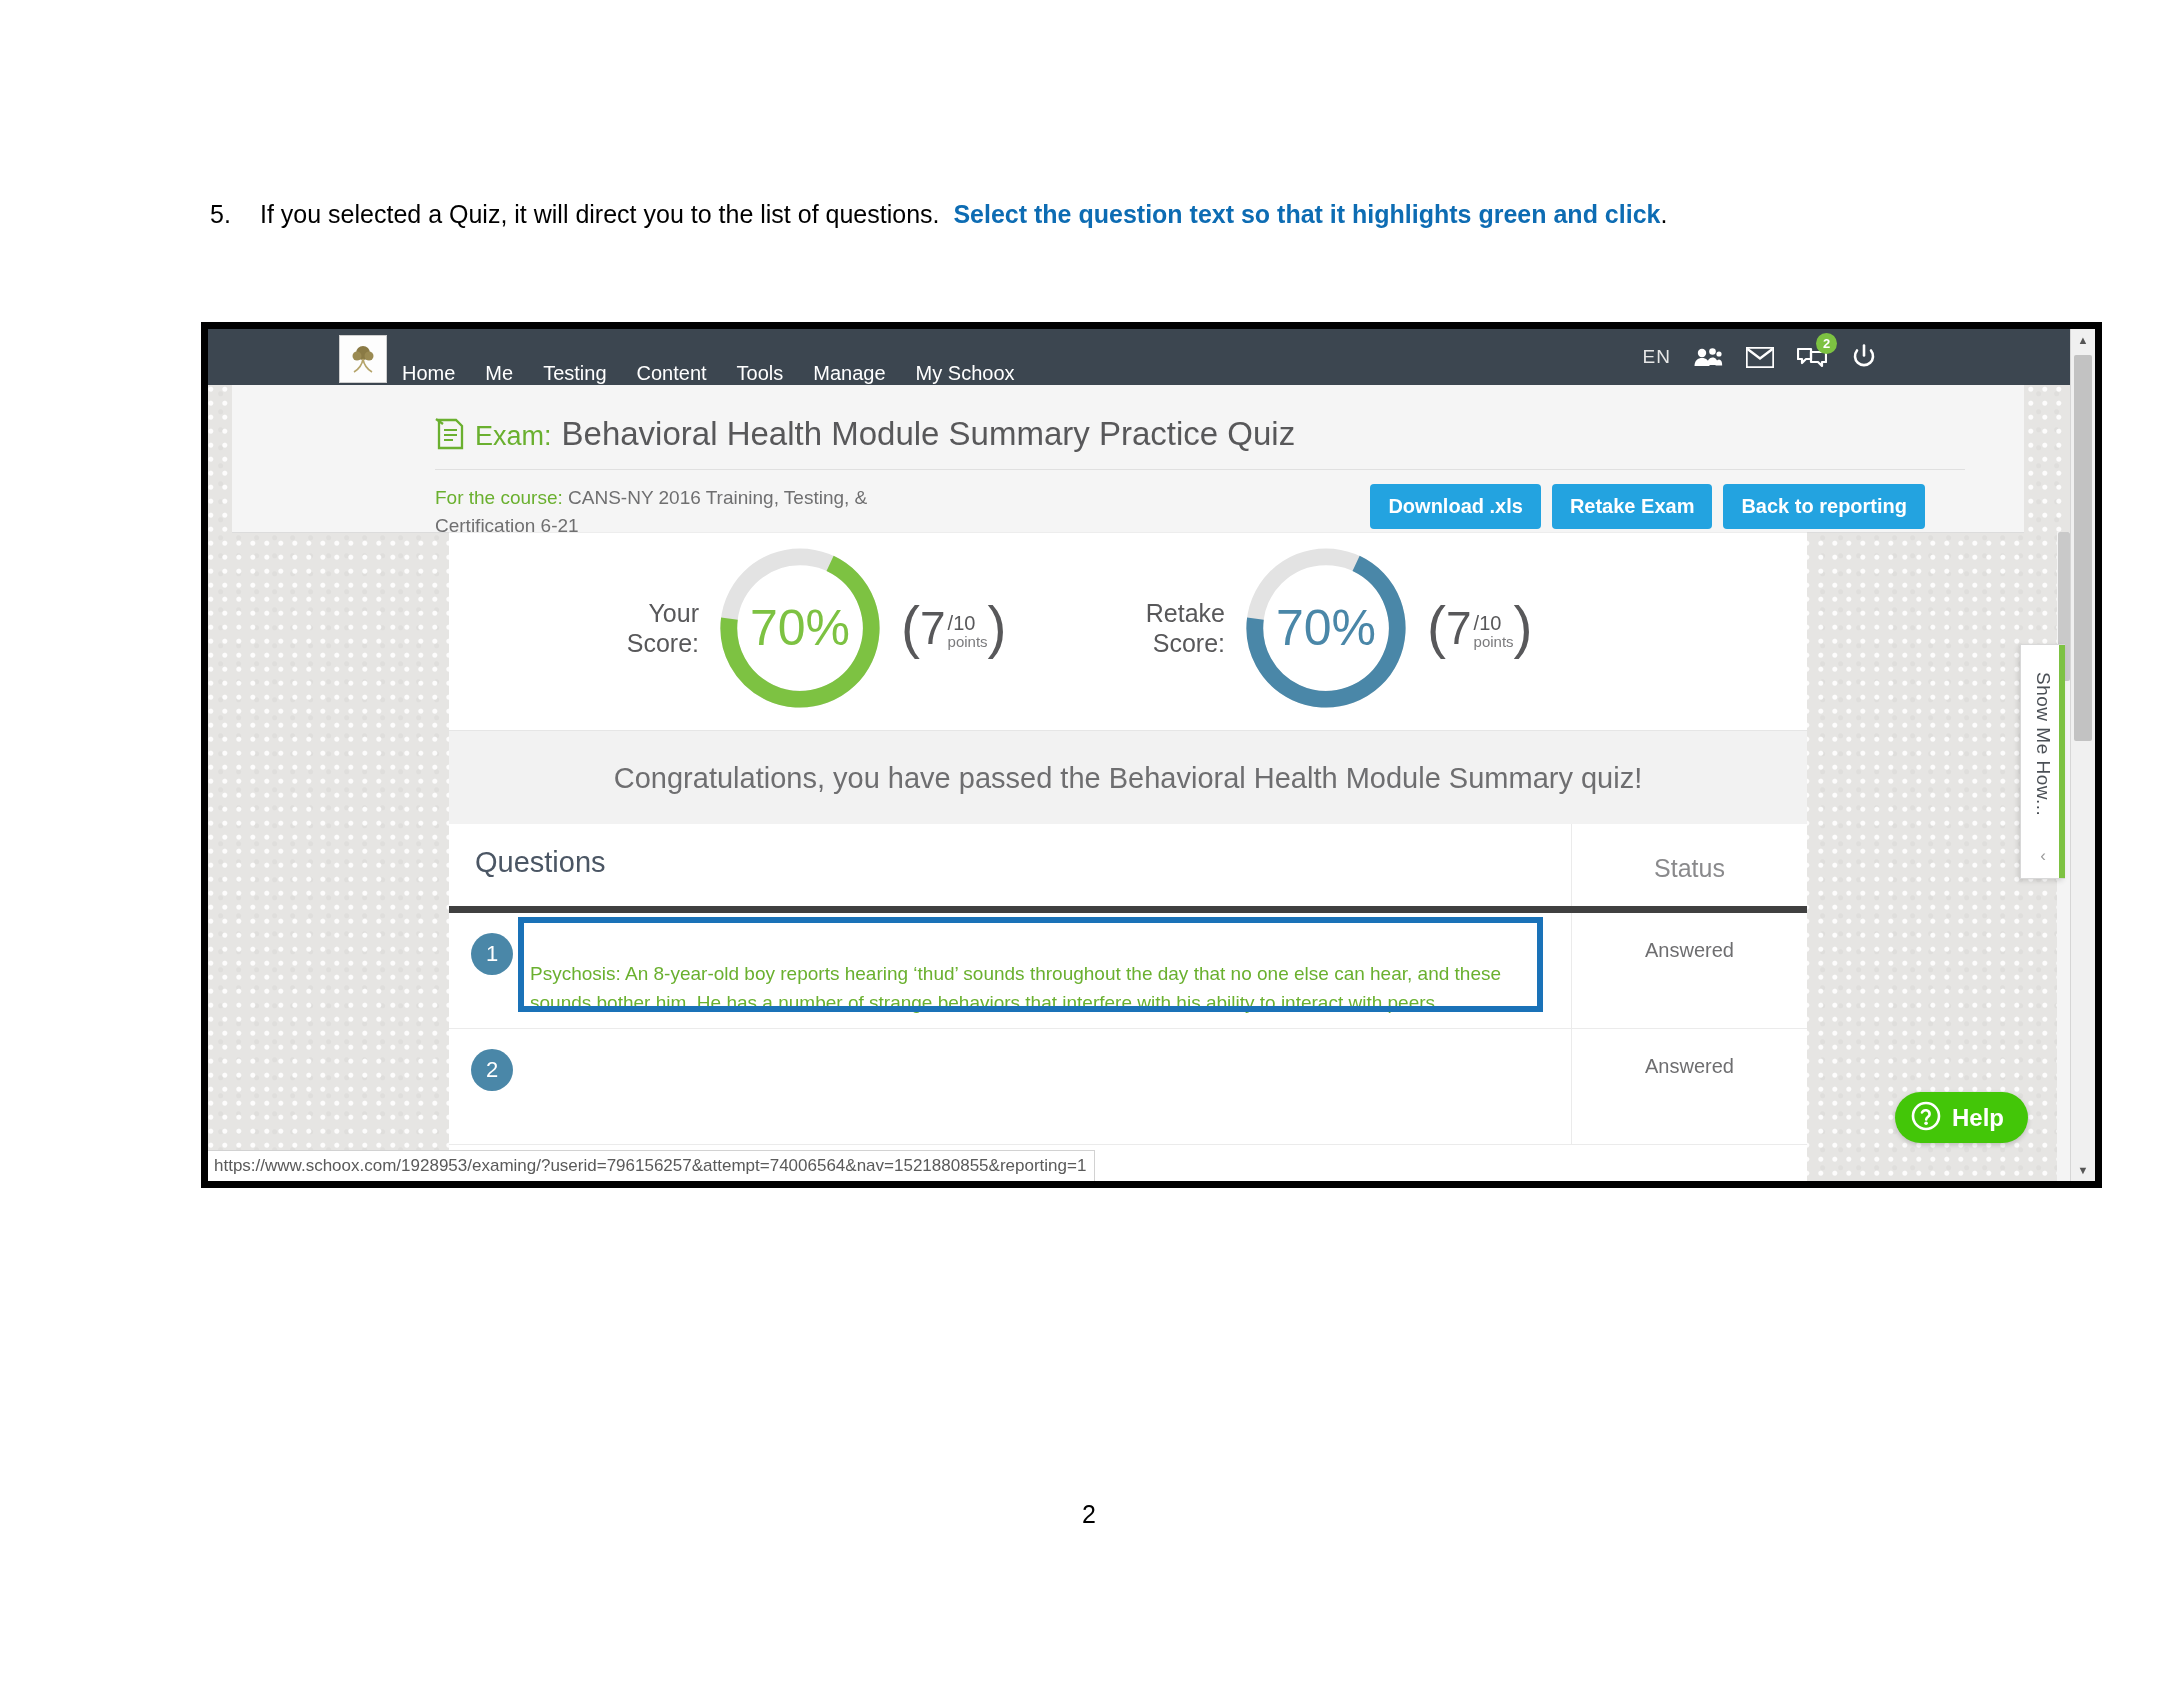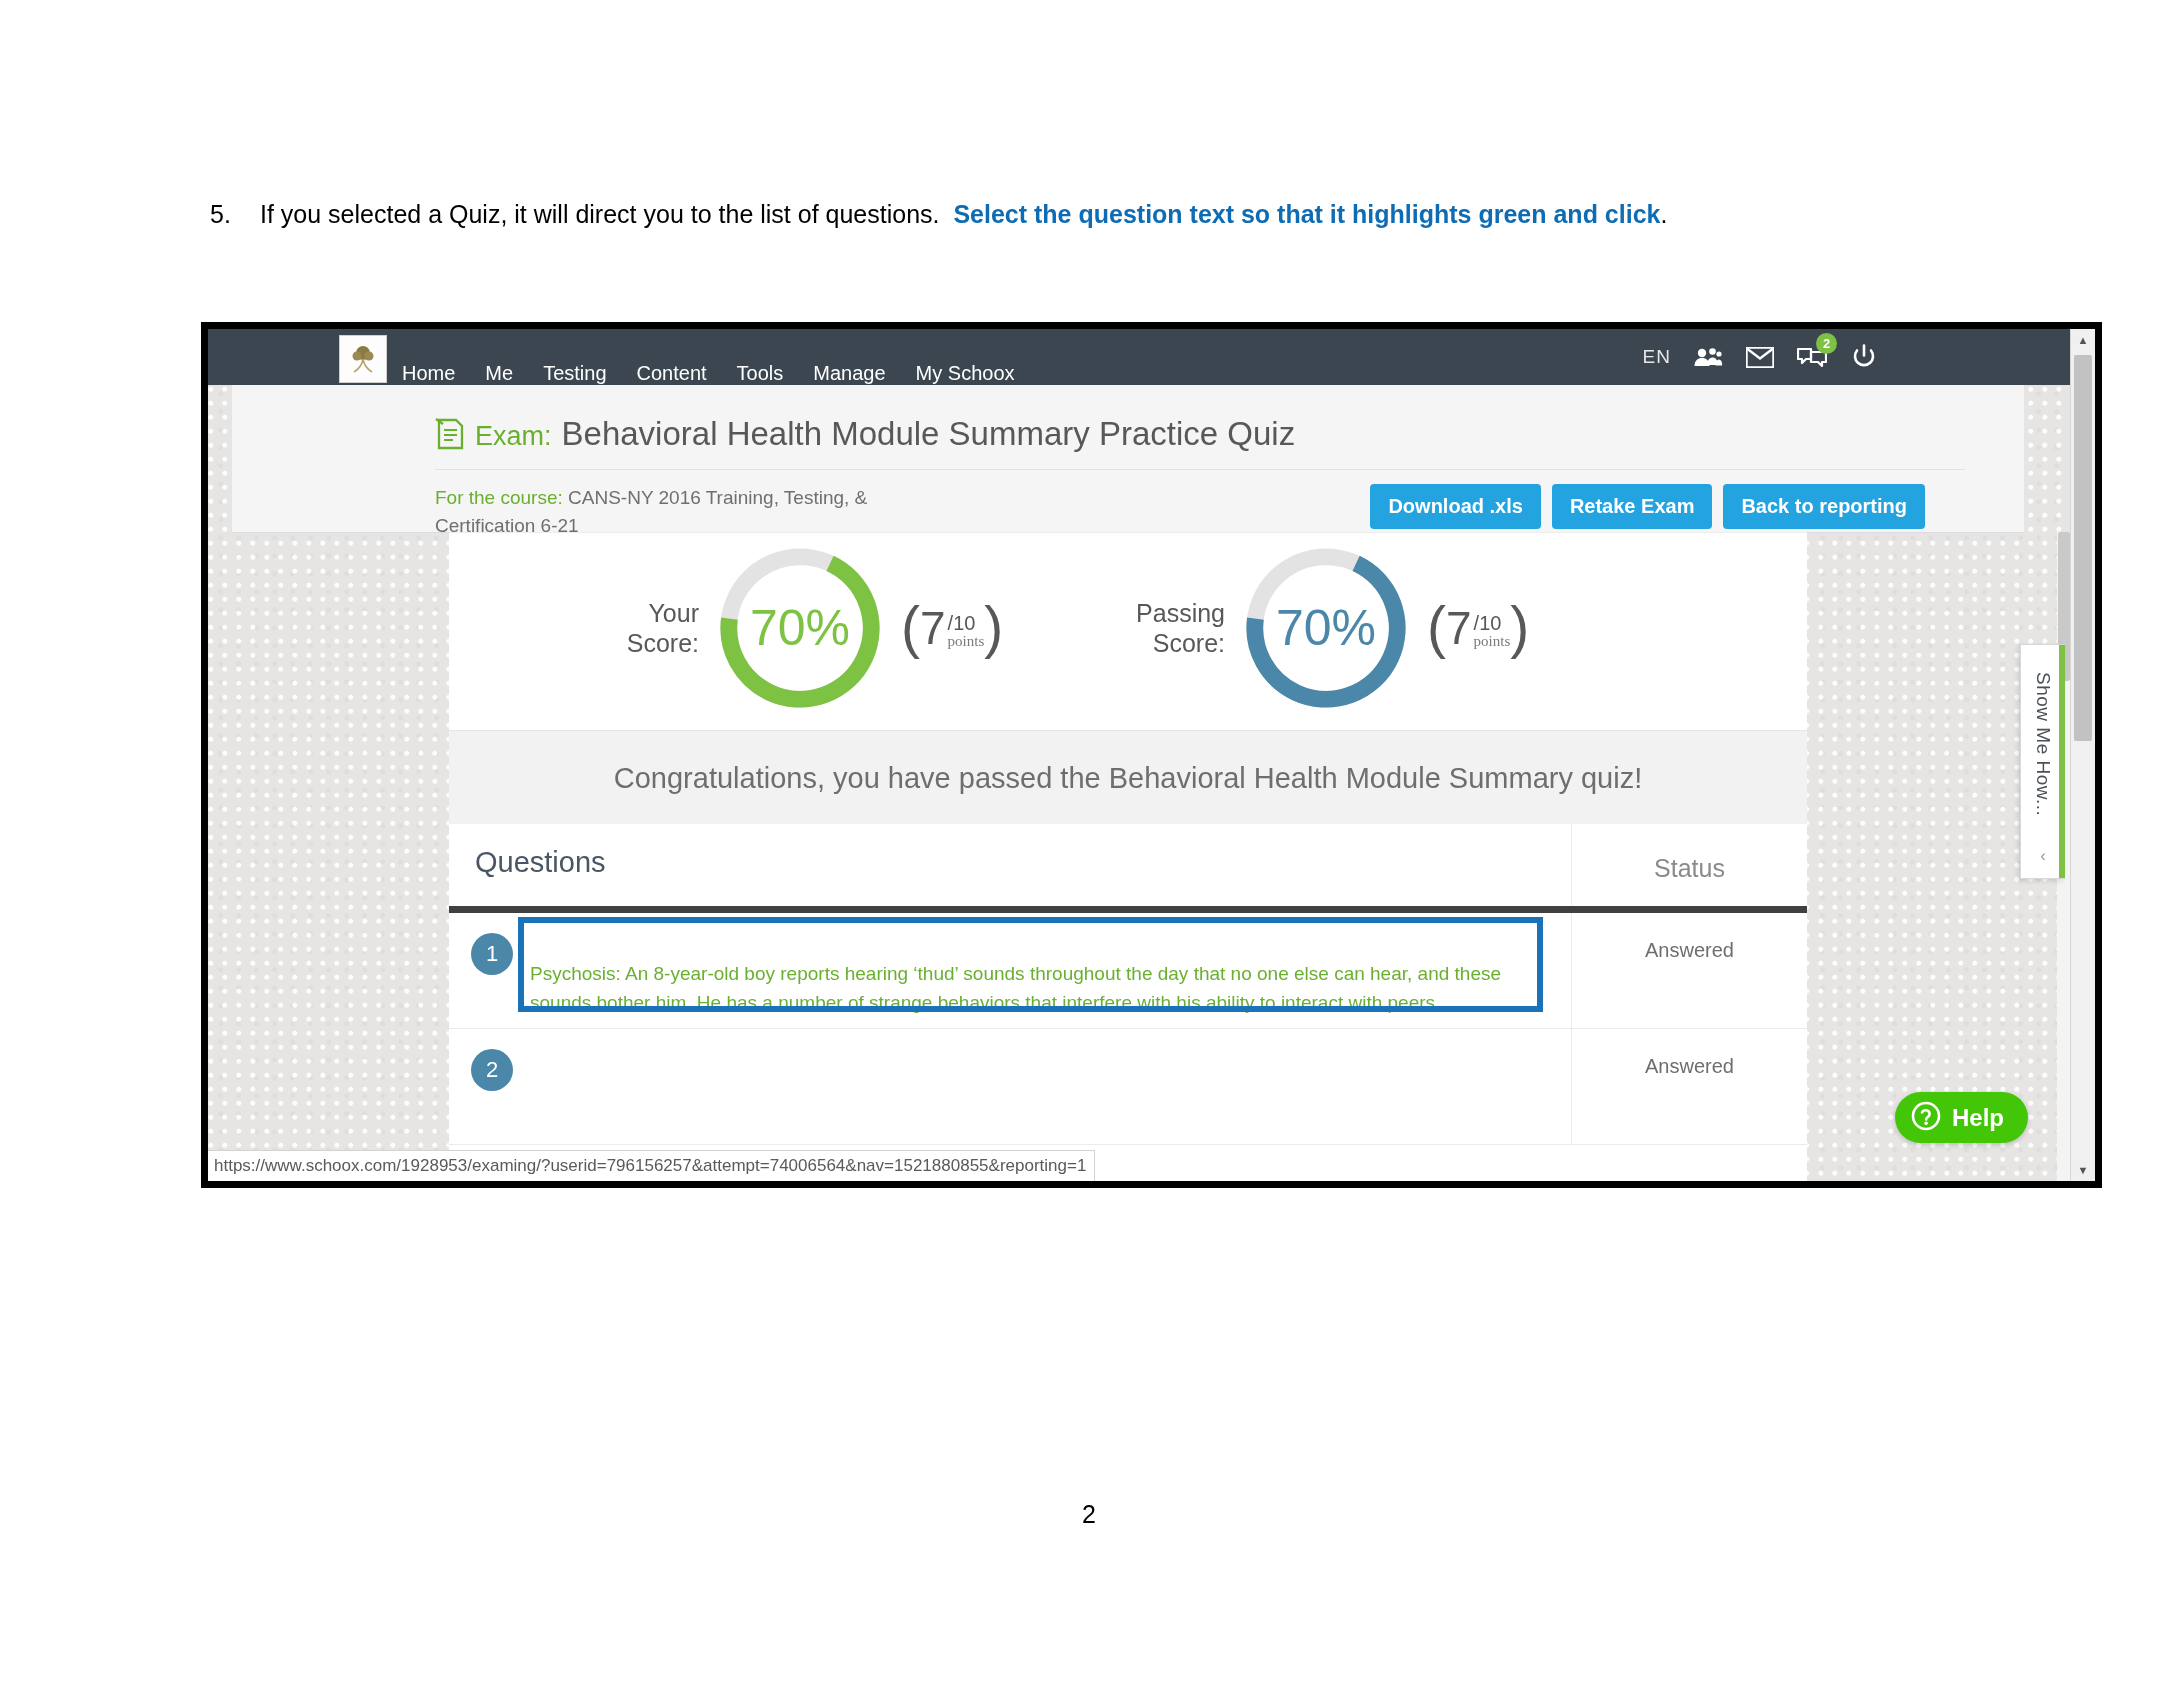--- a/index.html
+++ b/index.html
@@ -293,21 +293,21 @@
   }
   .pt-sub {
     display: flex;
     flex-direction: column;
     align-items: flex-start;
     line-height: 1.05;
     margin-left: 2px;
     margin-top: 6px;
   }
   .pt-den { font-size: 20px; color: #58585a; }
-  .pt-word { font-size: 15px; color: #7b7b7d; font-family: Liberation Serif, serif; }
+  .pt-word { font-size: 15px; color: #7b7b7d; }
 
   
   .congrats {
     position: absolute;
     left: 0;
     top: 198px;
     width: 1358px;
     height: 94px;
     background: #f2f2f2;
     display: flex;
@@ -675,21 +675,21 @@
               <span class="pt-sub">
                 <span class="pt-den">/10</span>
                 <span class="pt-word">points</span>
               </span>
               <span class="paren">)</span>
             </div>
           </div>
 
           <div class="score-block passing">
             <div class="score-label">
-              <div>Passing</div>
+              <div>Retake</div>
               <div>Score:</div>
             </div>
             <div class="donut">
               <svg width="174" height="174" viewBox="0 0 176 176" aria-hidden="true">
                 <circle cx="88" cy="88" r="72" fill="none" stroke="#e3e3e3" stroke-width="17"></circle>
                 <circle cx="88" cy="88" r="72" fill="none" stroke="#4a87a8" stroke-width="17" stroke-dasharray="316.7 135.7" stroke-dashoffset="0" transform="rotate(-65 88 88)" stroke-linecap="butt"></circle>
               </svg>
               <div class="donut-text blue">70%</div>
             </div>
             <div class="points">

